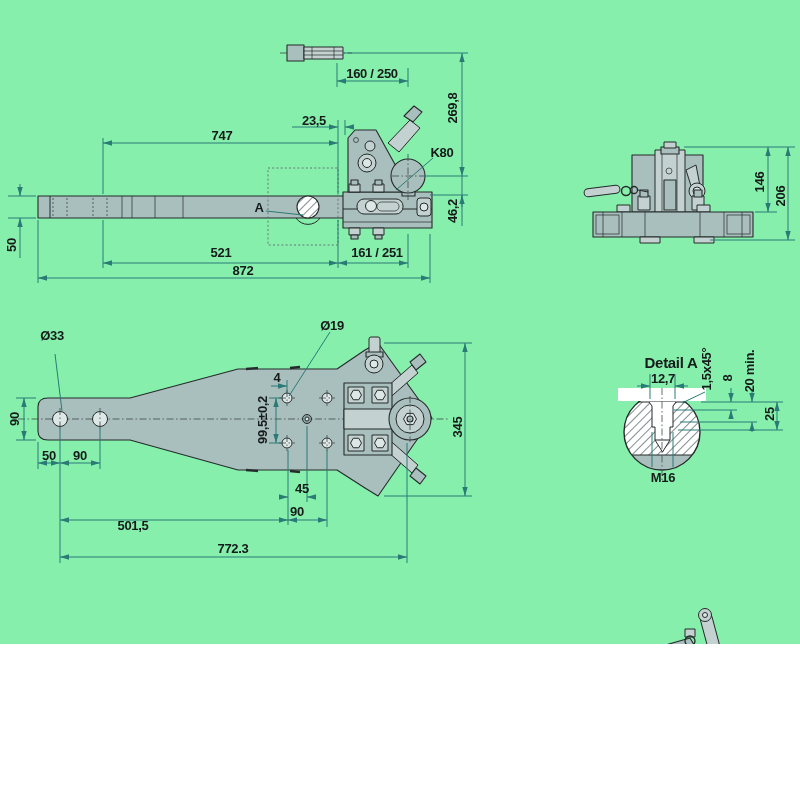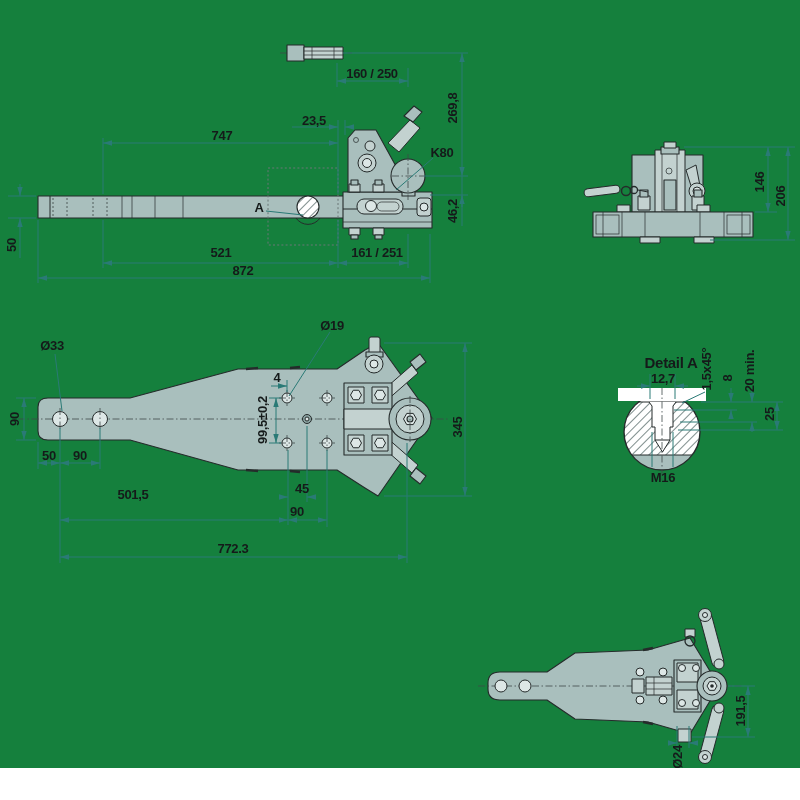--- a/index.html
+++ b/index.html
@@ -1,16 +1,16 @@
 <!DOCTYPE html>
 <html><head>
 <meta charset="utf-8">
 <style>
   html,body{margin:0;padding:0;background:#fff;}
-  #stage{position:relative;width:800px;height:768px;background:#15803d;overflow:hidden;
+  #stage{position:relative;width:800px;height:644px;background:#86efac;overflow:hidden;
          font-family:"Liberation Sans",sans-serif;}
   #stage svg{position:absolute;left:0;top:0;}
   .lbl{position:absolute;font:bold 13px "Liberation Sans",sans-serif;color:#151a1a;
        letter-spacing:-0.3px;white-space:nowrap;transform:translate(-50%,-50%);z-index:5;}
   .rot{transform:translate(-50%,-50%) rotate(-90deg);}
   .ttl{font-size:15px;}
   
   .part{fill:#a9bfbd;stroke:#252b2b;stroke-width:1.1;stroke-linejoin:round;}
   .part2{fill:#c3d2d0;stroke:#252b2b;stroke-width:1;stroke-linejoin:round;}
   .partd{fill:#8ba3a2;stroke:#252b2b;stroke-width:1;}
@@ -353,29 +353,29 @@
   <div class="lbl" style="left:259px;top:207px">A</div>
   <div class="lbl rot" style="left:11px;top:245px">50</div>
   <div class="lbl" style="left:221px;top:252px">521</div>
   <div class="lbl" style="left:377px;top:252px">161 / 251</div>
   <div class="lbl" style="left:243px;top:270px">872</div>
 
   <div class="lbl rot" style="left:759px;top:182px">146</div>
   <div class="lbl rot" style="left:780px;top:196px">206</div>
 
   <div class="lbl" style="left:332px;top:325px">Ø19</div>
-  <div class="lbl" style="left:52px;top:345px">Ø33</div>
+  <div class="lbl" style="left:52px;top:335px">Ø33</div>
   <div class="lbl" style="left:277px;top:377px">4</div>
   <div class="lbl rot" style="left:262px;top:420px">99,5±0,2</div>
   <div class="lbl rot" style="left:14px;top:419px">90</div>
   <div class="lbl" style="left:49px;top:455px">50</div>
   <div class="lbl" style="left:80px;top:455px">90</div>
   <div class="lbl" style="left:302px;top:488px">45</div>
   <div class="lbl" style="left:297px;top:511px">90</div>
-  <div class="lbl" style="left:133px;top:494px">501,5</div>
+  <div class="lbl" style="left:133px;top:525px">501,5</div>
   <div class="lbl" style="left:233px;top:548px">772.3</div>
   <div class="lbl rot" style="left:457px;top:427px">345</div>
 
   <div class="lbl ttl" style="left:671px;top:362px">Detail A</div>
   <div class="lbl" style="left:663px;top:378px">12,7</div>
   <div class="lbl rot" style="left:706px;top:369px">1,5x45°</div>
   <div class="lbl rot" style="left:727px;top:378px">8</div>
   <div class="lbl rot" style="left:749px;top:371px">20 min.</div>
   <div class="lbl rot" style="left:769px;top:414px">25</div>
   <div class="lbl" style="left:663px;top:477px">M16</div>

